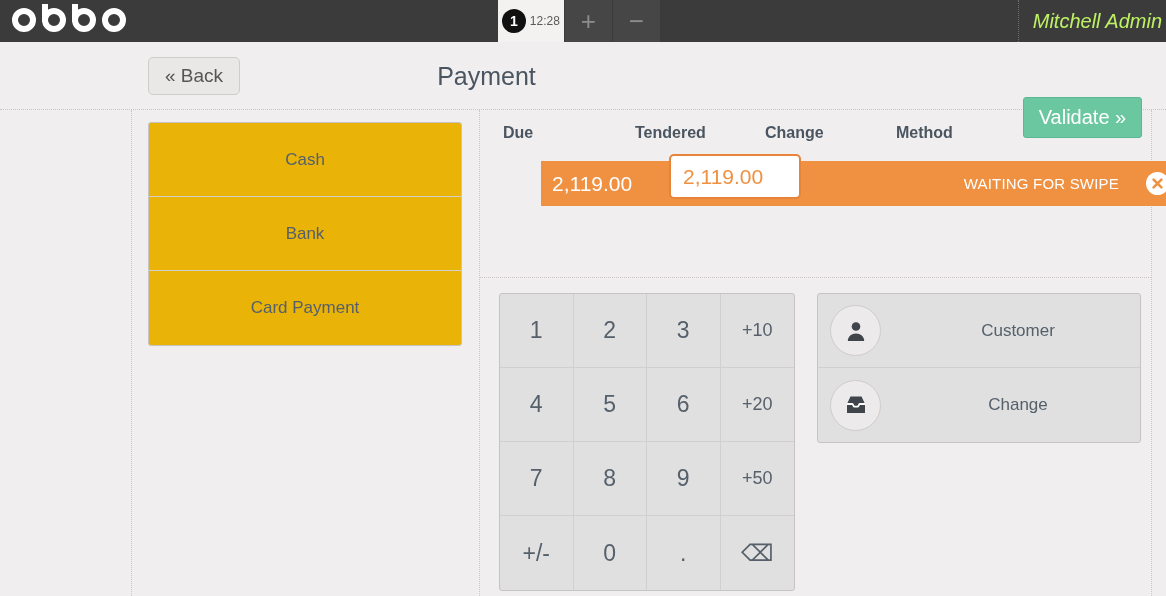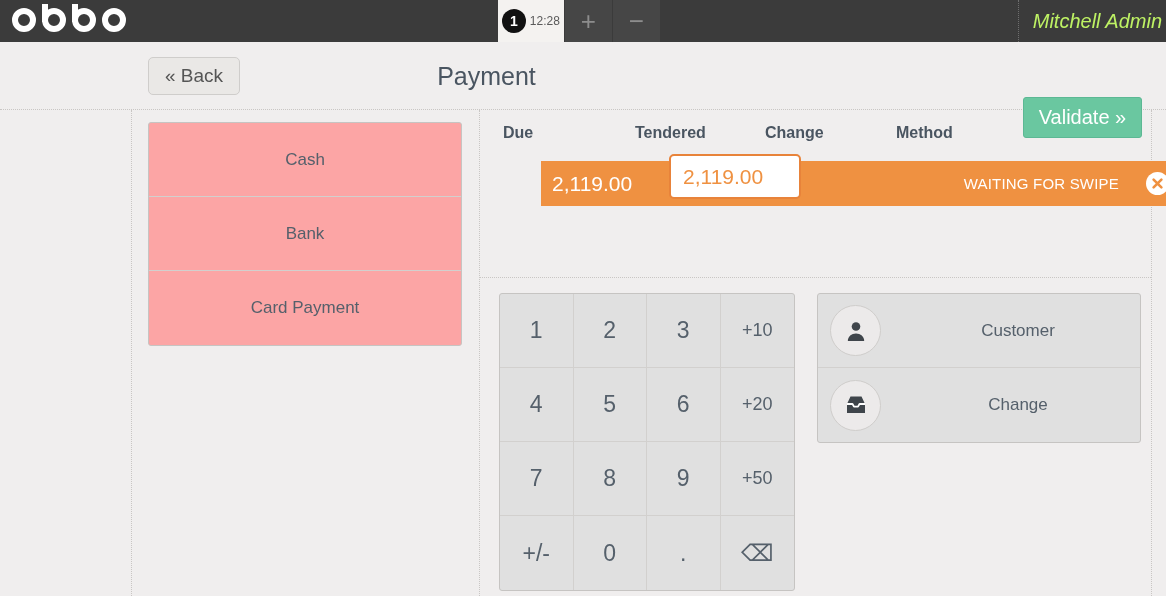--- a/index.html
+++ b/index.html
@@ -92,21 +92,21 @@
     border-left: 1px dotted #c9c6c4;
   }
   .rail-a { left: 131px; }
   .rail-b { left: 479px; }
   .rail-c { left: 1151px; }
 
   
   .methods {
     position: absolute; left: 148px; top: 122px;
     width: 314px;
-    background: #fca5a5;
+    background: #eab308;
     border: 1px solid #c6c4c2; border-radius: 3px;
     overflow: hidden;
   }
   .method {
     height: 74px;
     display: flex; align-items: center; justify-content: center;
     font-size: 17px; color: #55606b;
     border-bottom: 1px solid #d2d0ce;
   }
   .method:last-child { border-bottom: none; }

